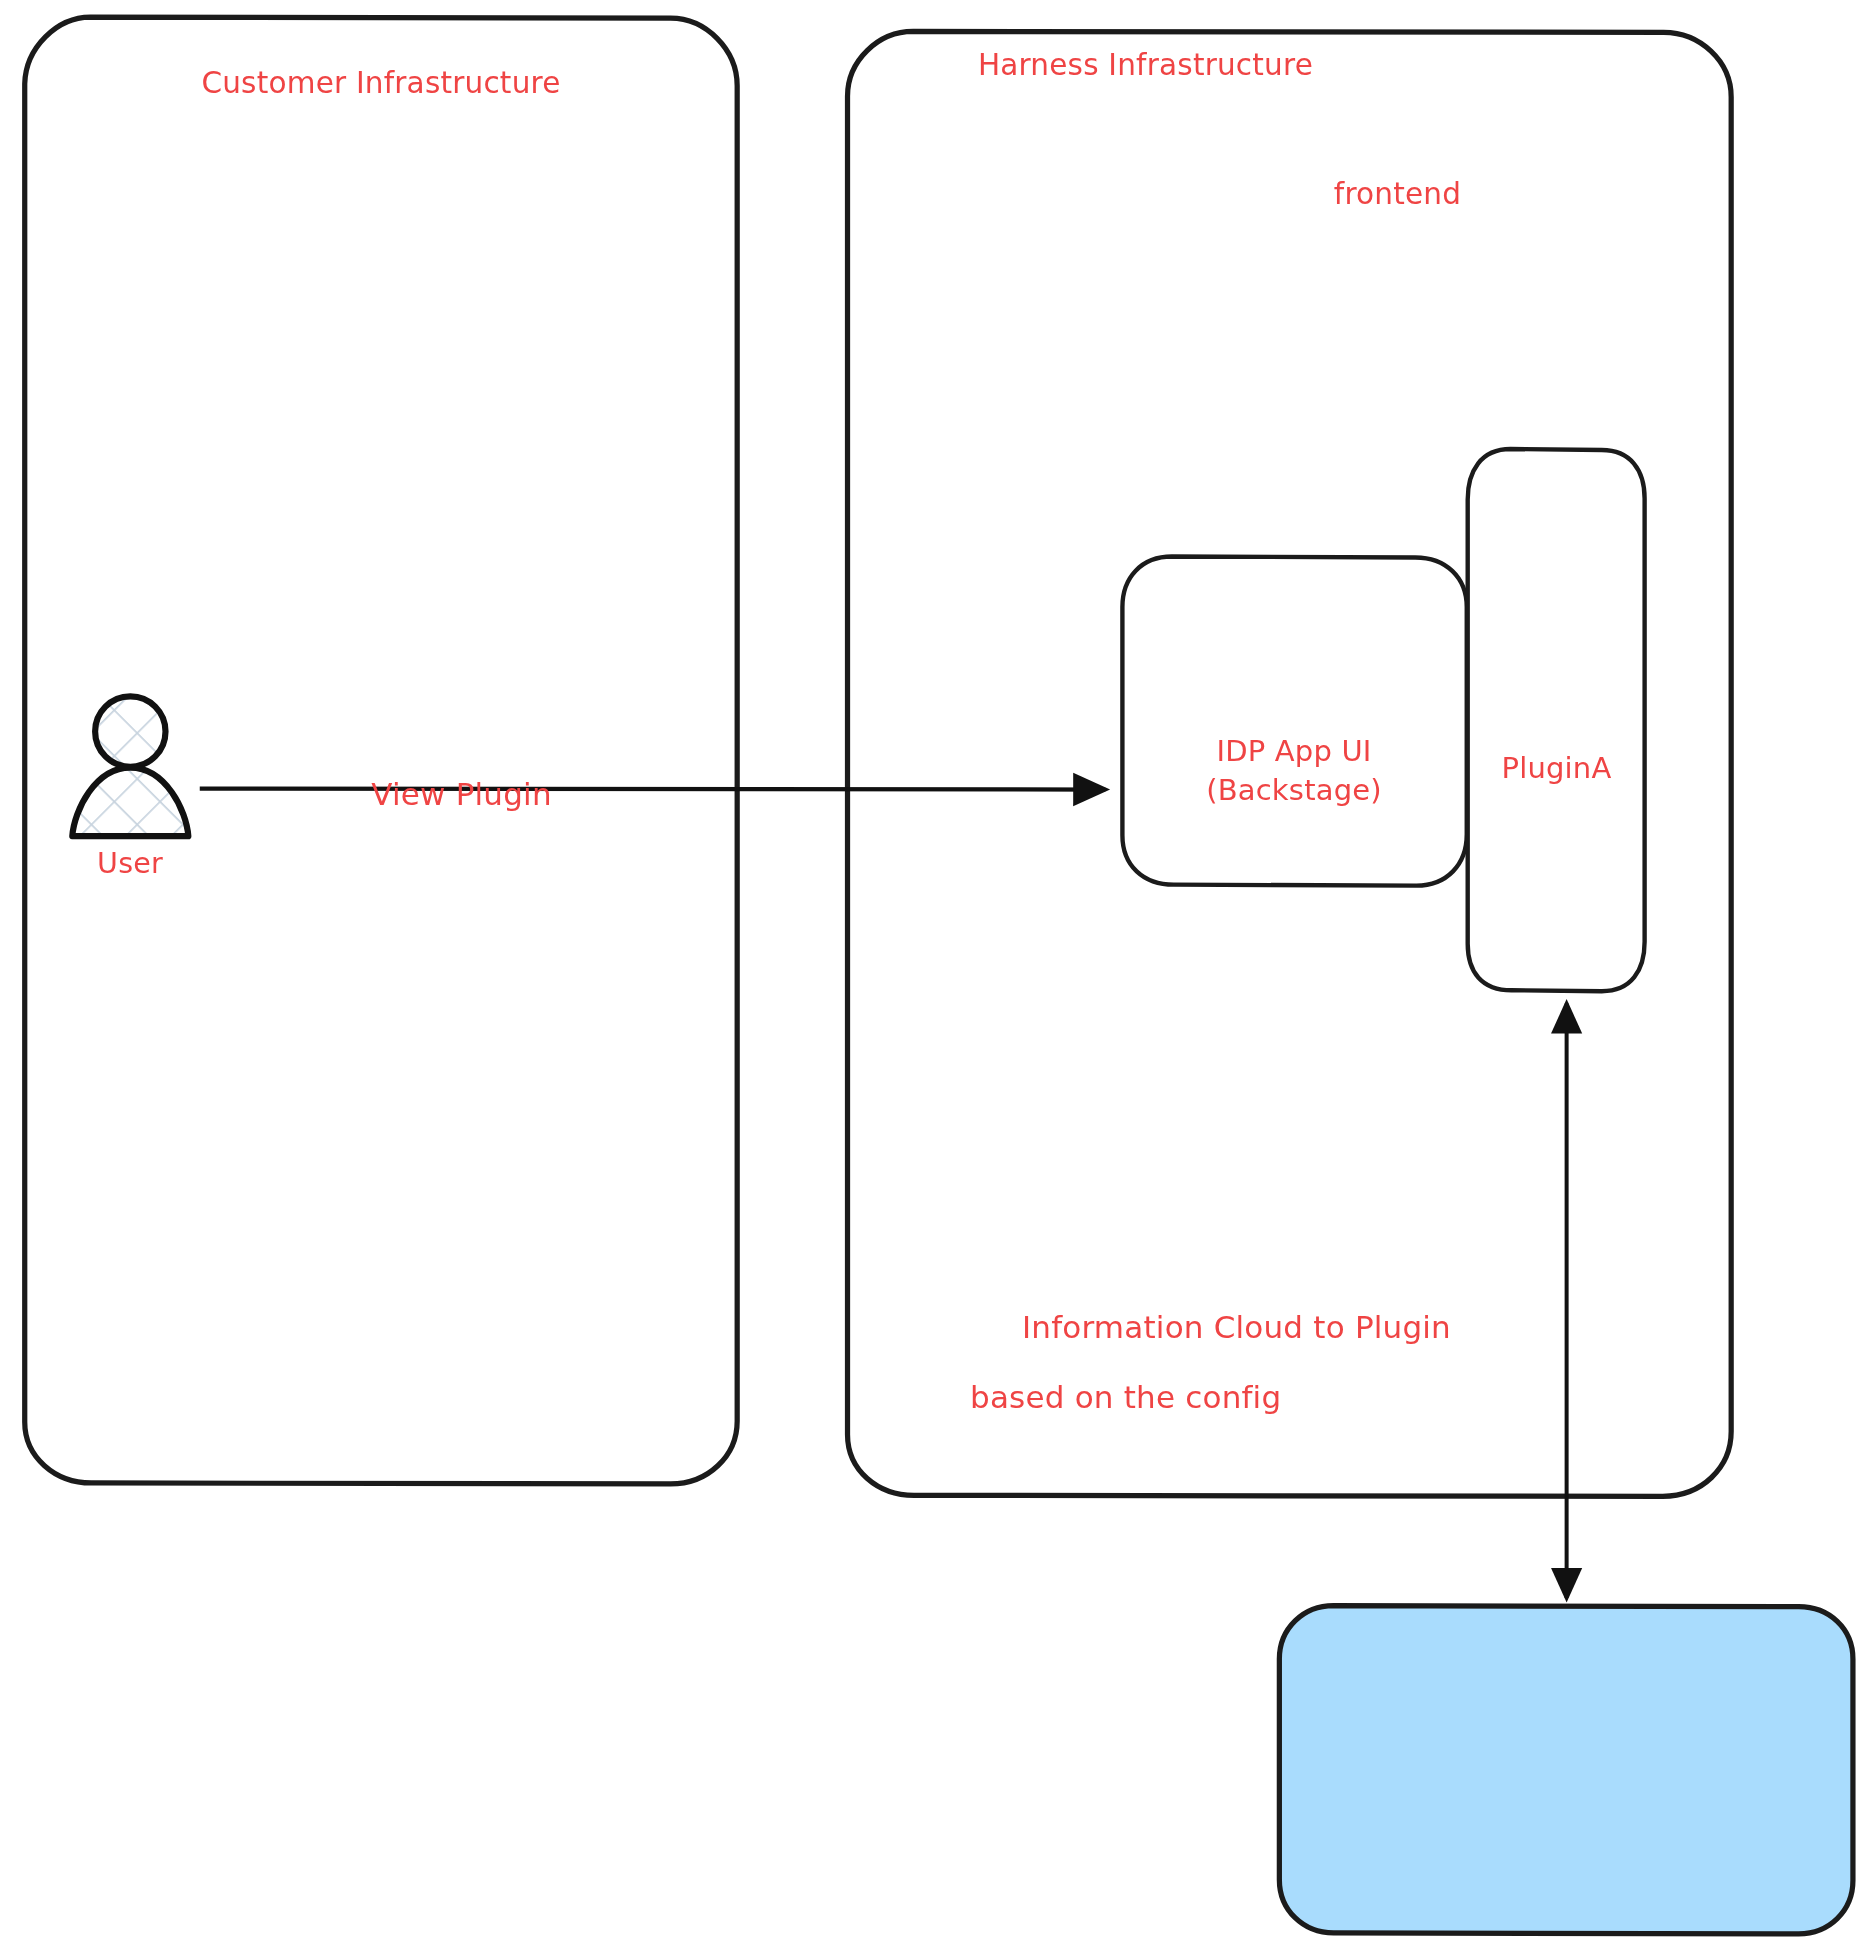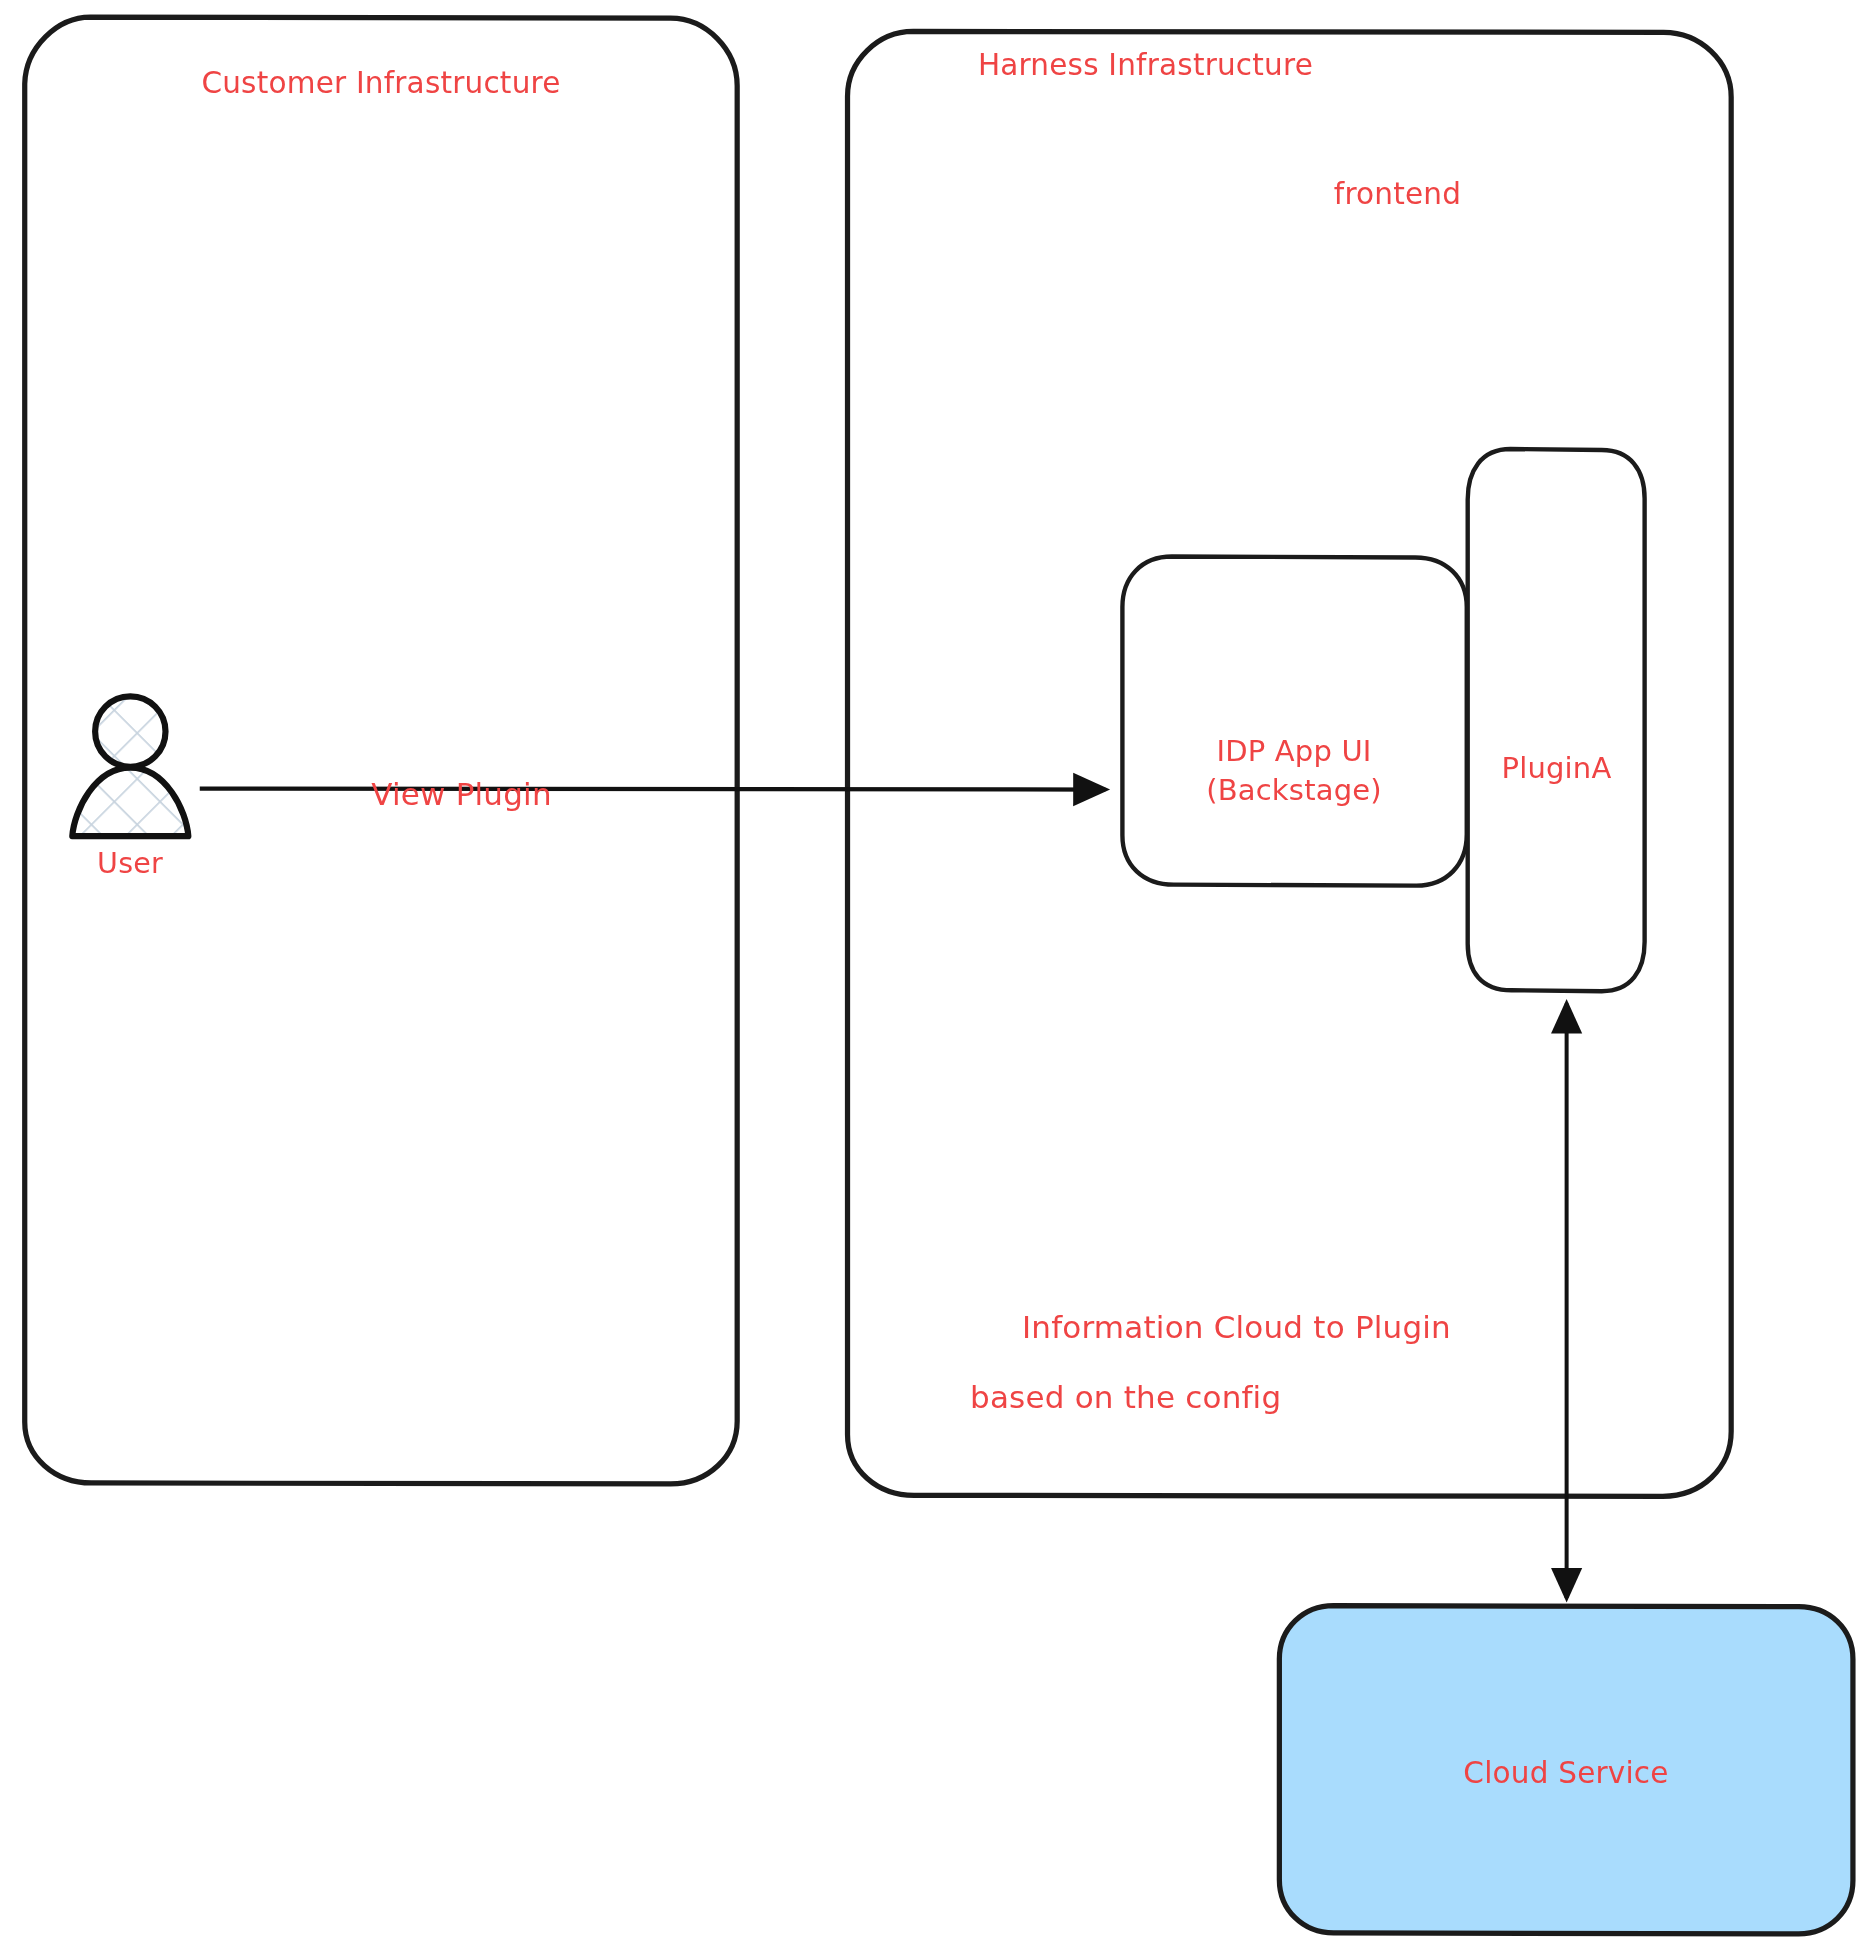--- a/index.html
+++ b/index.html
@@ -159,16 +159,15 @@
   <div class="dlabel lbl-node" style="left:1468px; top:726px; width:177px;">PluginA</div>
 
   <div class="dlabel lbl-edge" style="left:262px; top:727px; width:399px;">View Plugin</div>
 
   <div class="dlabel lbl-edge" style="left:970px; top:1260px; width:533px; text-align:center;">Information Cloud to Plugin</div>
 
   <div class="dlabel lbl-edge" style="left:970px; top:1330px; width:533px; text-align:left;">based on the config</div>
 
   <div class="dlabel lbl-actor" style="left:54px; top:846px; width:152px;">User</div>
 
-  <div class="dlabel lbl-cloud" style="left:1279px; top:1755px; width:574px;">Cloud Service</div>
 
 </div>
 
 
 </body></html>

